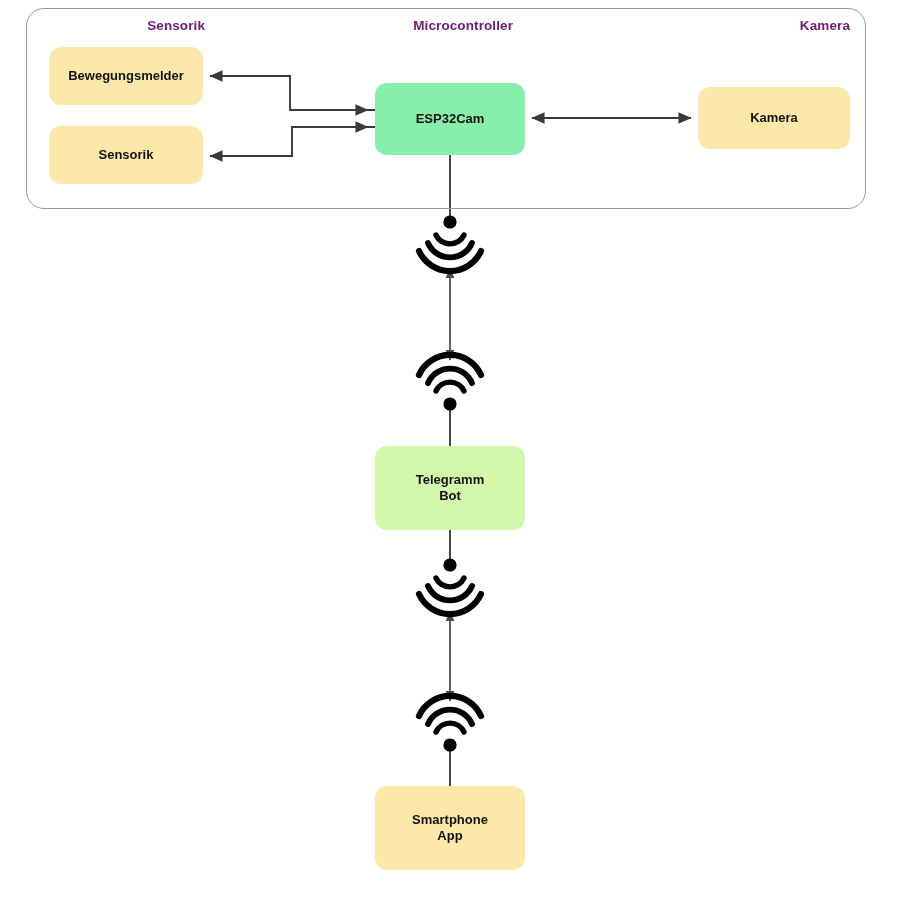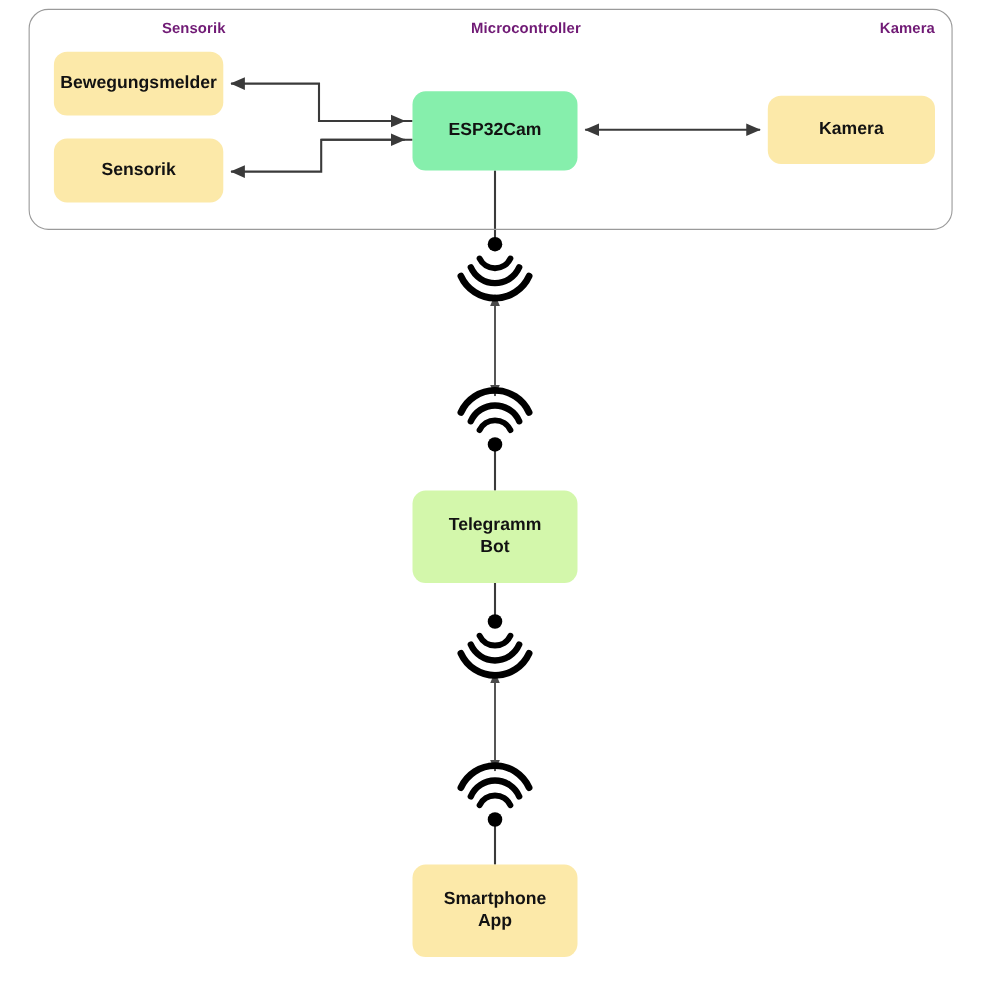--- a/index.html
+++ b/index.html
@@ -40,21 +40,21 @@
   }
   
   .node {
     position: absolute;
     box-sizing: border-box;
     border-radius: 12px;
     display: flex;
     align-items: center;
     justify-content: center;
     text-align: center;
-    font-size: 16px;
+    font-size: 13px;
     font-weight: bold;
     color: #121212;
     line-height: 1.25;
     padding: 0 6px;
     white-space: pre-line;
   }
   .node.sensor   { background: #fce9a9; }
   .node.actuator { background: #fce9a9; }
   .node.mcu      { background: #86efac; }
   .node.service  { background: #d3f7ab; }
@@ -124,21 +124,21 @@
     <path class="wire" d="M 450 530 L 450 563"></path>
 
     <path class="wire-thin" d="M 450 701 L 450 611" marker-start="url(#ah-thin)" marker-end="url(#ah-thin)"></path>
 
     <path class="wire" d="M 450 747 L 450 786"></path>
   </svg>
 
   <div class="group-box" style="left:26px; top:8px; width:840px; height:201px;"></div>
 
   <div class="section-label" style="left:45px; top:18px; width:160px;">Sensorik</div>
-  <div class="section-label" style="left:368px; top:18px; width:160px;">Microcontroller</div>
+  <div class="section-label" style="left:353px; top:18px; width:160px;">Microcontroller</div>
   <div class="section-label" style="left:698px; top:18px; width:152px;">Kamera</div>
 
   <div class="node sensor" style="left:49px; top:47px; width:154px; height:58px;">Bewegungsmelder</div>
 
   <div class="node sensor" style="left:49px; top:126px; width:154px; height:58px;">Sensorik</div>
 
   <div class="node mcu" style="left:375px; top:83px; width:150px; height:72px;">ESP32Cam</div>
 
   <div class="node service" style="left:375px; top:446px; width:150px; height:84px;">Telegramm
 Bot</div>

